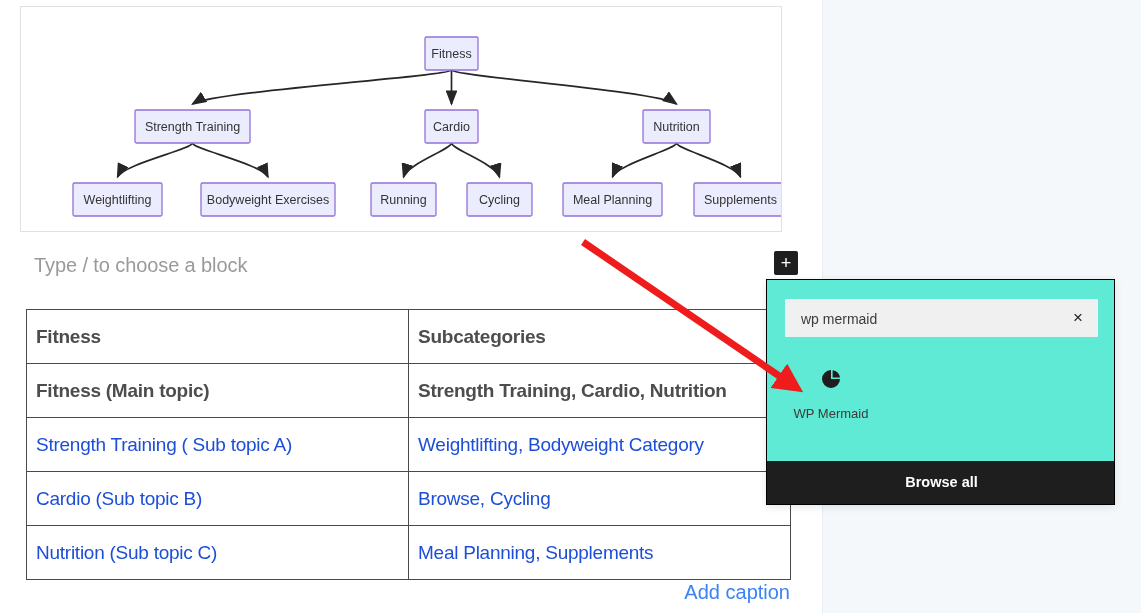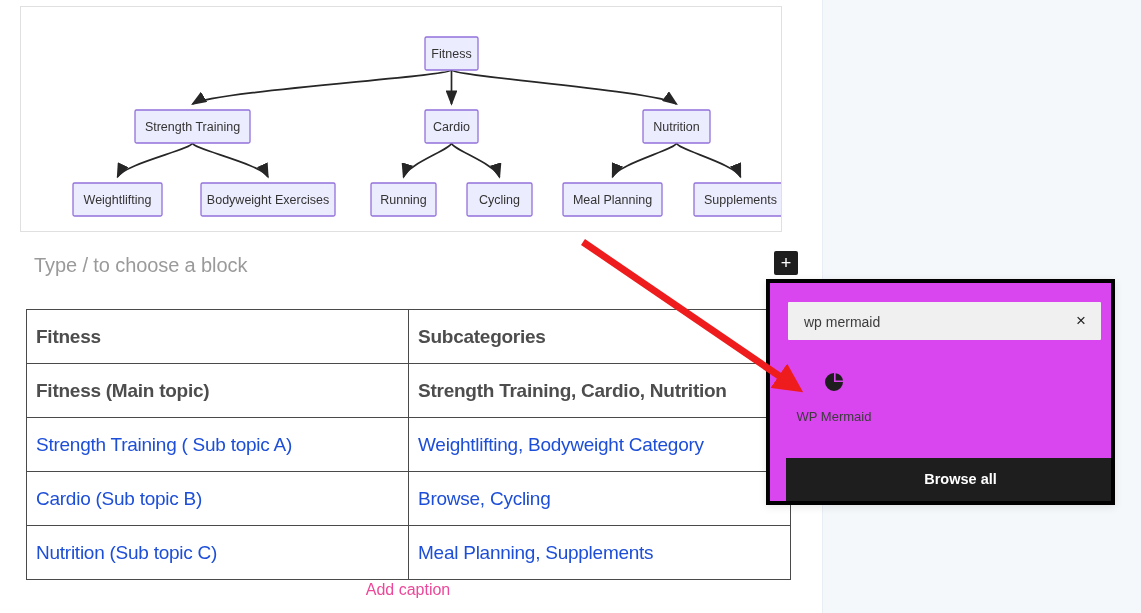--- a/index.html
+++ b/index.html
@@ -135,45 +135,45 @@
   #table-block tr.header-row td,
   #table-block tr.bold-row td {
     font-weight: bold;
     color: #4d4d4d;
   }
   #table-caption {
     position: absolute;
     left: 26px;
     top: 581px;
     width: 764px;
-    text-align: center;
-    font-size: 16px;
-    color: #ec4899;
+    text-align: right;
+    font-size: 20px;
+    color: #3b82f6;
     font-family: "Liberation Sans", sans-serif;
   }
 
   
   #annotation-arrow {
     position: absolute;
     left: 0;
     top: 0;
     width: 1141px;
     height: 613px;
     pointer-events: none;
   }
 
   
   #inserter-popup {
     position: absolute;
     left: 766px;
     top: 279px;
     width: 349px;
     height: 226px;
-    background: #d946ef;
-    border: 4px solid #000000;
+    background: #5eead4;
+    border: 1px solid #000000;
     box-shadow: 0 2px 8px rgba(0,0,0,0.10);
     box-sizing: border-box;
     overflow: hidden;
   }
   #inserter-search-wrap {
     position: absolute;
     left: 18px;
     top: 19px;
     width: 313px;
     height: 38px;
@@ -235,21 +235,20 @@
     height: 43px;
     background: #1e1e1e;
     color: #ffffff;
     font-size: 14.5px;
     font-weight: bold;
     line-height: 43px;
     text-align: center;
     cursor: pointer;
     user-select: none;
     font-family: "Liberation Sans", sans-serif;
-    margin-left: 16px;
   }
 </style>
 </head>
 <body>
 
 <div id="right-panel"></div>
 
 <div id="editor-column">
 
   <div id="diagram-block">

